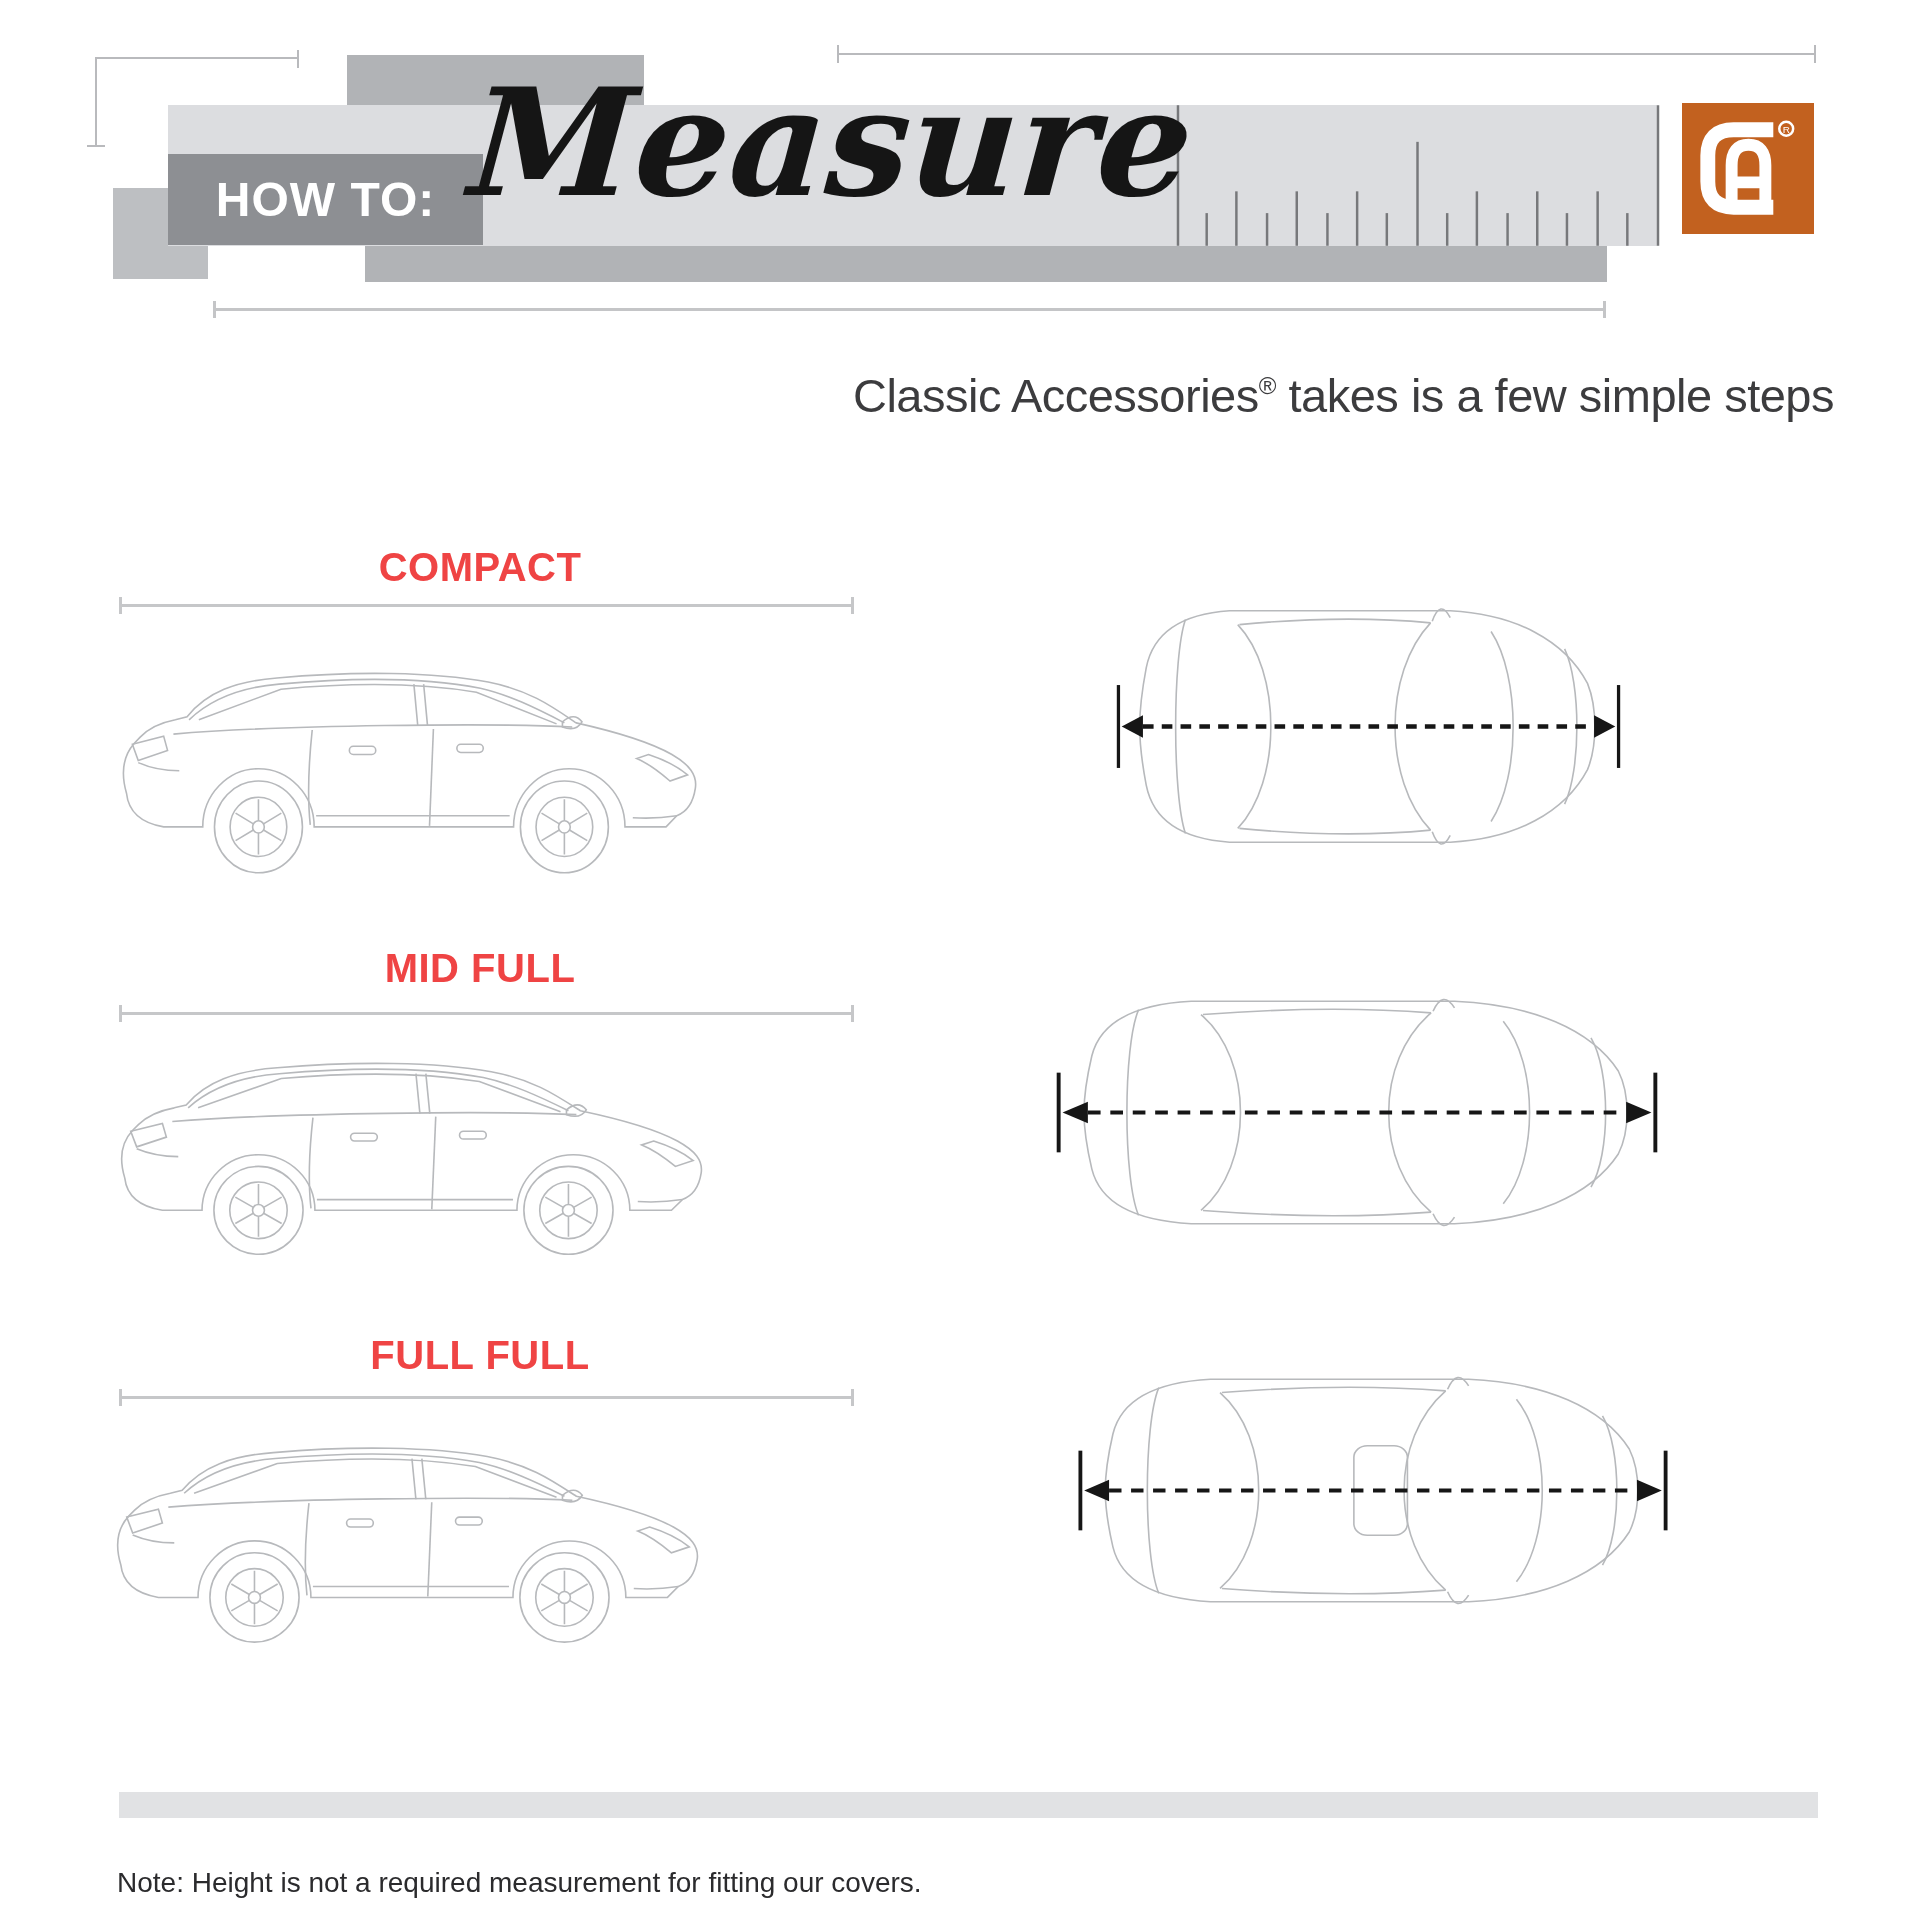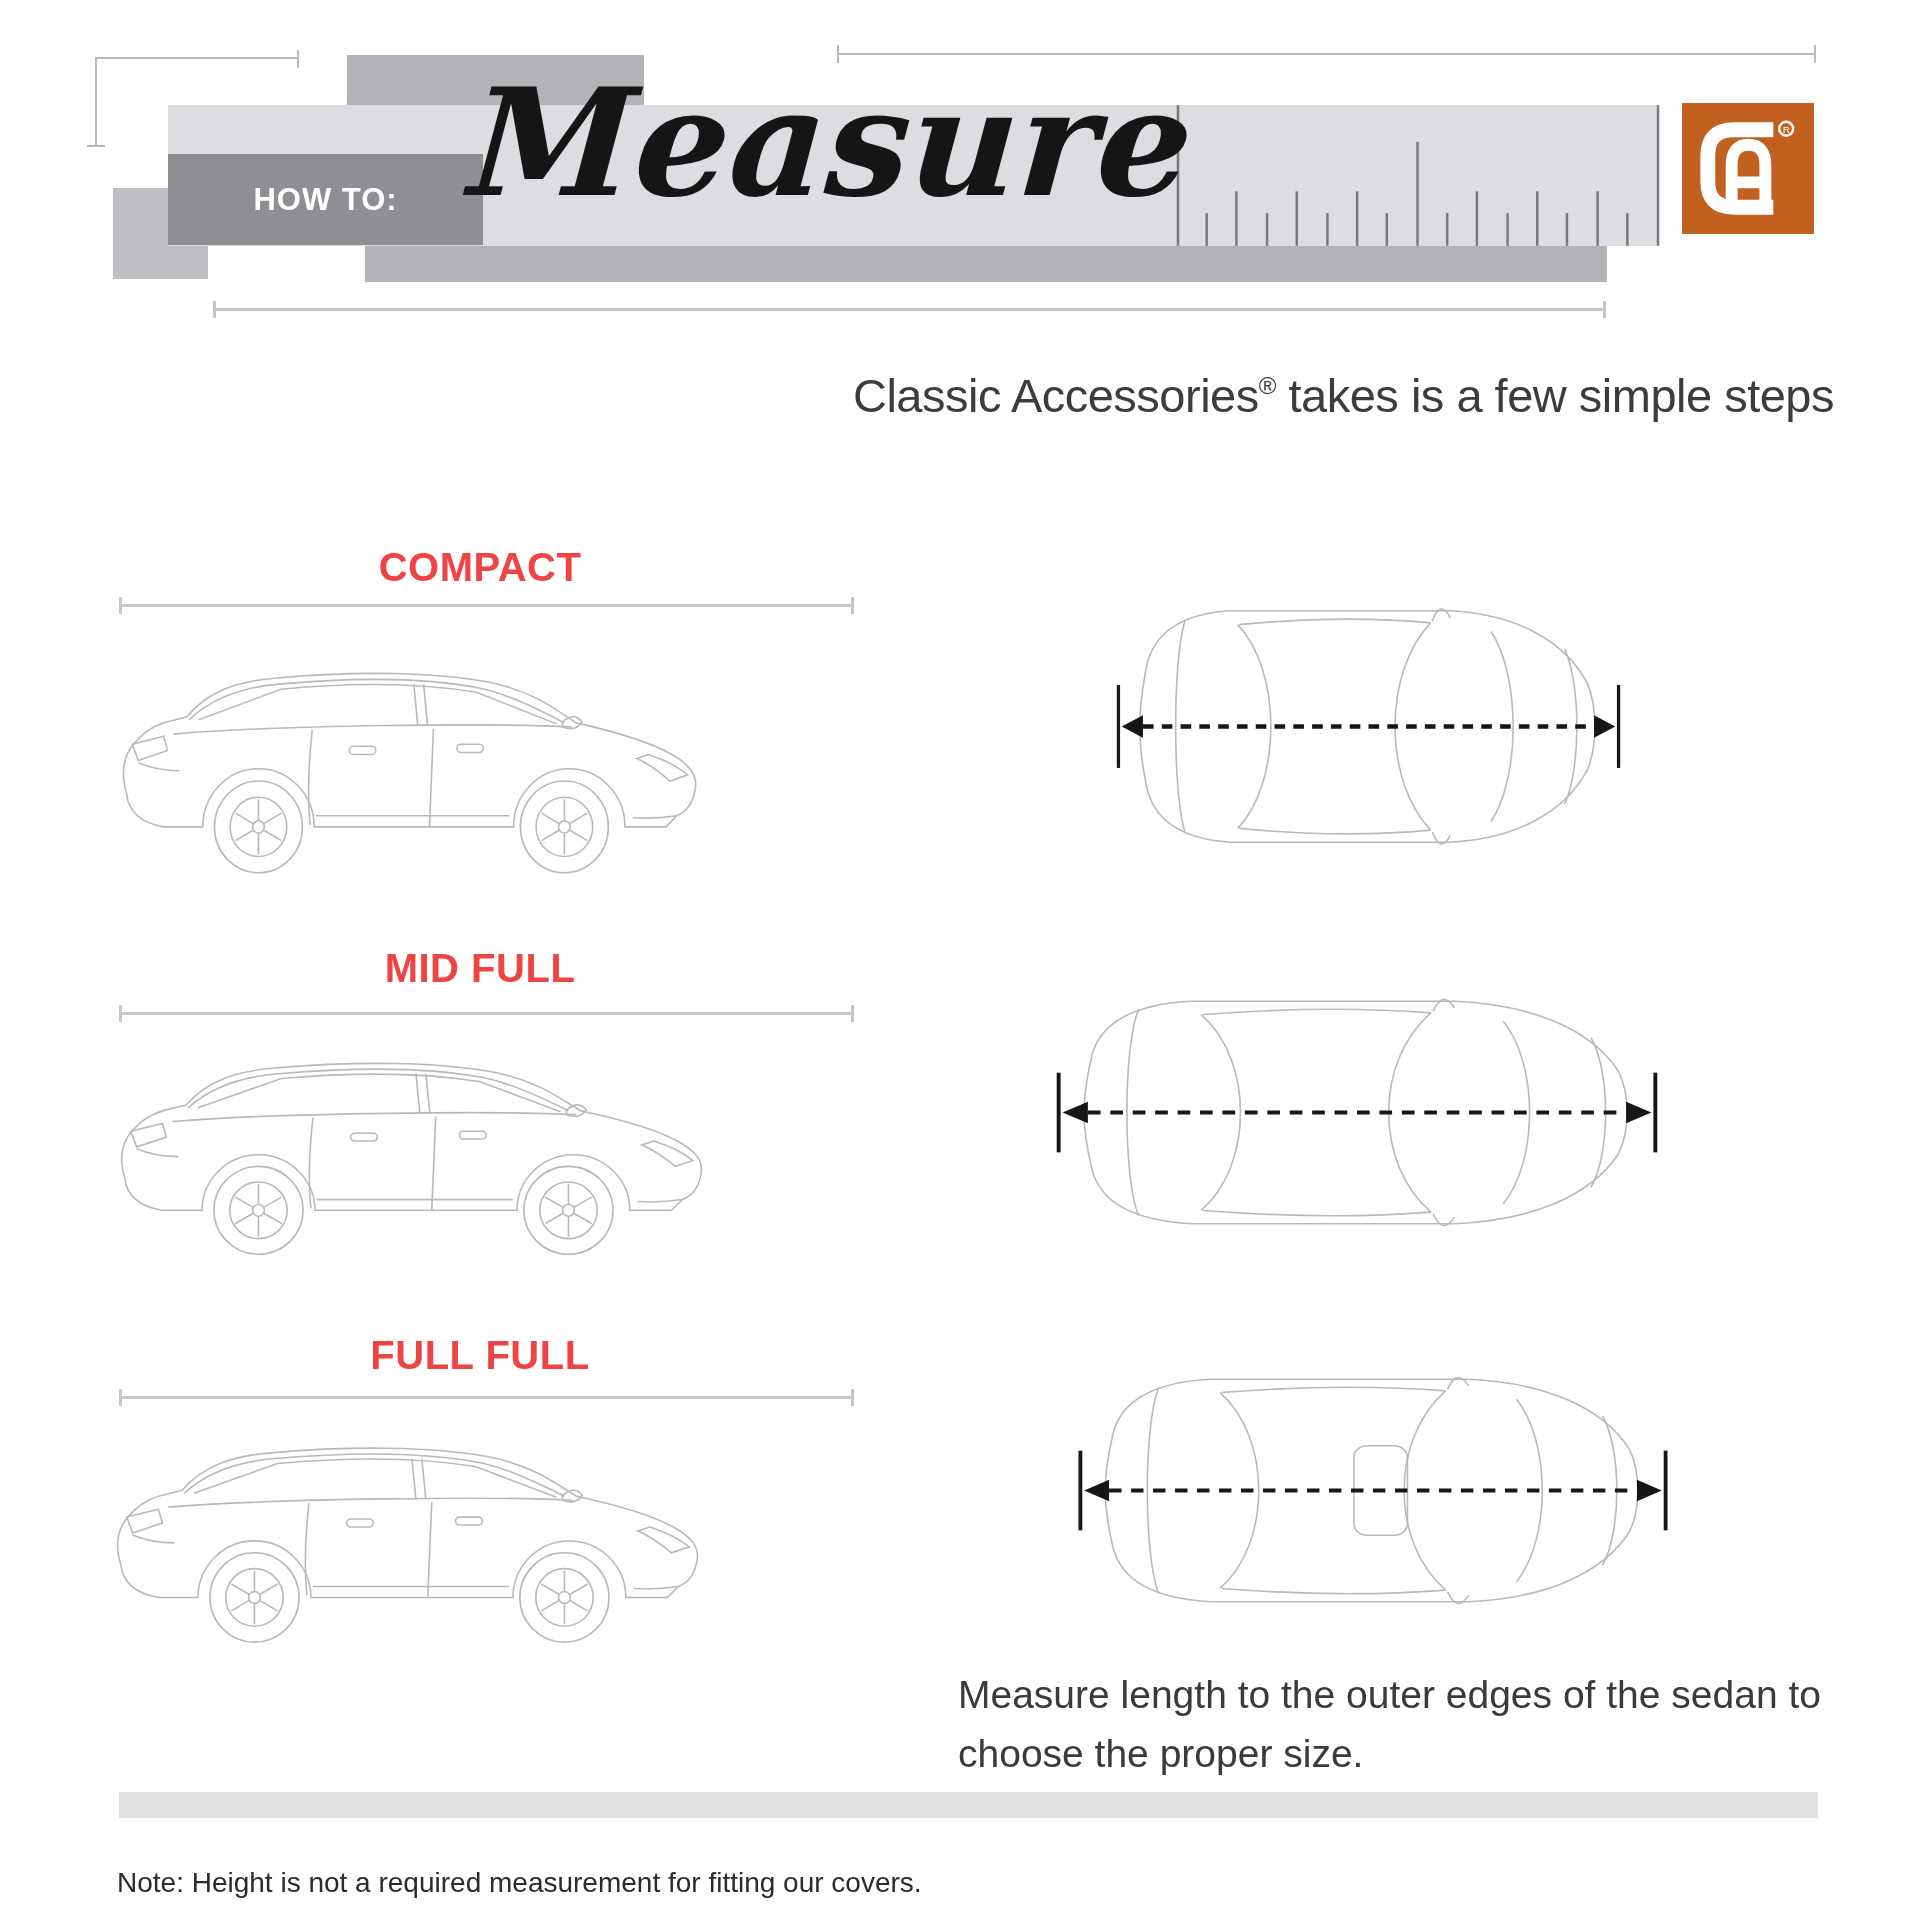--- a/index.html
+++ b/index.html
@@ -7,21 +7,21 @@
         font-family:"Liberation Sans",sans-serif;color:#222;}
   .abs{position:absolute;}
 
   
   .gline{background:#b9babd;}
   .box-top{left:347px;top:55px;width:297px;height:50px;background:#b1b3b6;}
   .band{left:168px;top:105px;width:1489px;height:141px;background:#dcdde0;}
   .box-bottom{left:365px;top:246px;width:1242px;height:36px;background:#b1b3b6;}
   .box-left-small{left:113px;top:188px;width:95px;height:91px;background:#bdbfc2;}
   .howto{left:168px;top:154px;width:315px;height:91px;background:#8d8f93;color:#ffffff;
-         font-size:31px;font-weight:bold;letter-spacing:1px;display:flex;align-items:center;justify-content:center;}
+         font-size:48px;font-weight:bold;letter-spacing:1px;display:flex;align-items:center;justify-content:center;}
   .script-title{left:465px;top:61px;width:733px;text-align:center;
                 font-family:"DejaVu Serif",serif;font-style:italic;font-weight:700;
                 font-size:149px;color:#151515;line-height:1.1;transform:skewX(-4deg);}
 
   
   .mline{height:3px;background:#c6c7c9;}
   .mline::before,.mline::after{content:"";position:absolute;top:-7px;width:3px;height:17px;background:inherit;}
   .mline::before{left:0;}
   .mline::after{right:0;}
   .thin{height:2px;background:#b9babd;}
@@ -193,23 +193,19 @@
   <div class="abs mline" style="left:119px;top:1396px;width:735px;"></div>
   <svg class="abs" style="left:99px;top:1404px;" width="614" height="248" viewBox="0 0 620 250" preserveAspectRatio="none">
     <use href="#car-side"></use>
   </svg>
   <svg class="abs" style="left:1067px;top:1366px;" width="612" height="249" viewBox="0 0 640 300" preserveAspectRatio="none">
     <use href="#car-top"></use>
     <rect class="art" x="300" y="96" width="56" height="108" rx="14"></rect>
     <use href="#measure-arrow"></use>
   </svg>
 
-  <div class="abs instr">
-    <div>Measure length to the outer edges of the sedan to</div>
-    <div>choose the proper size.</div>
-  </div>
 
   <div class="abs divider"></div>
 
   <div class="abs note">Note: Height is not a required measurement for fitting our covers.</div>
 
 </div>
 
 
 </body></html>

